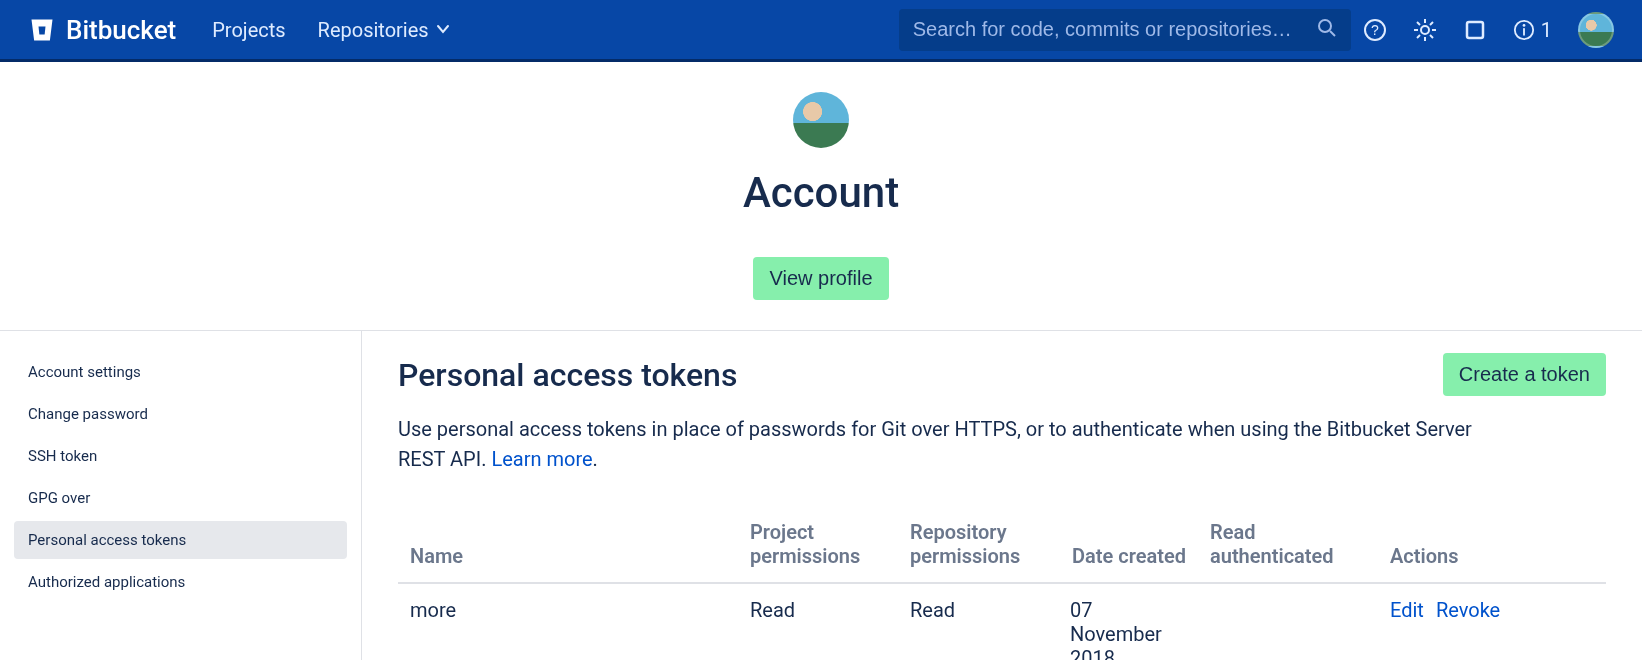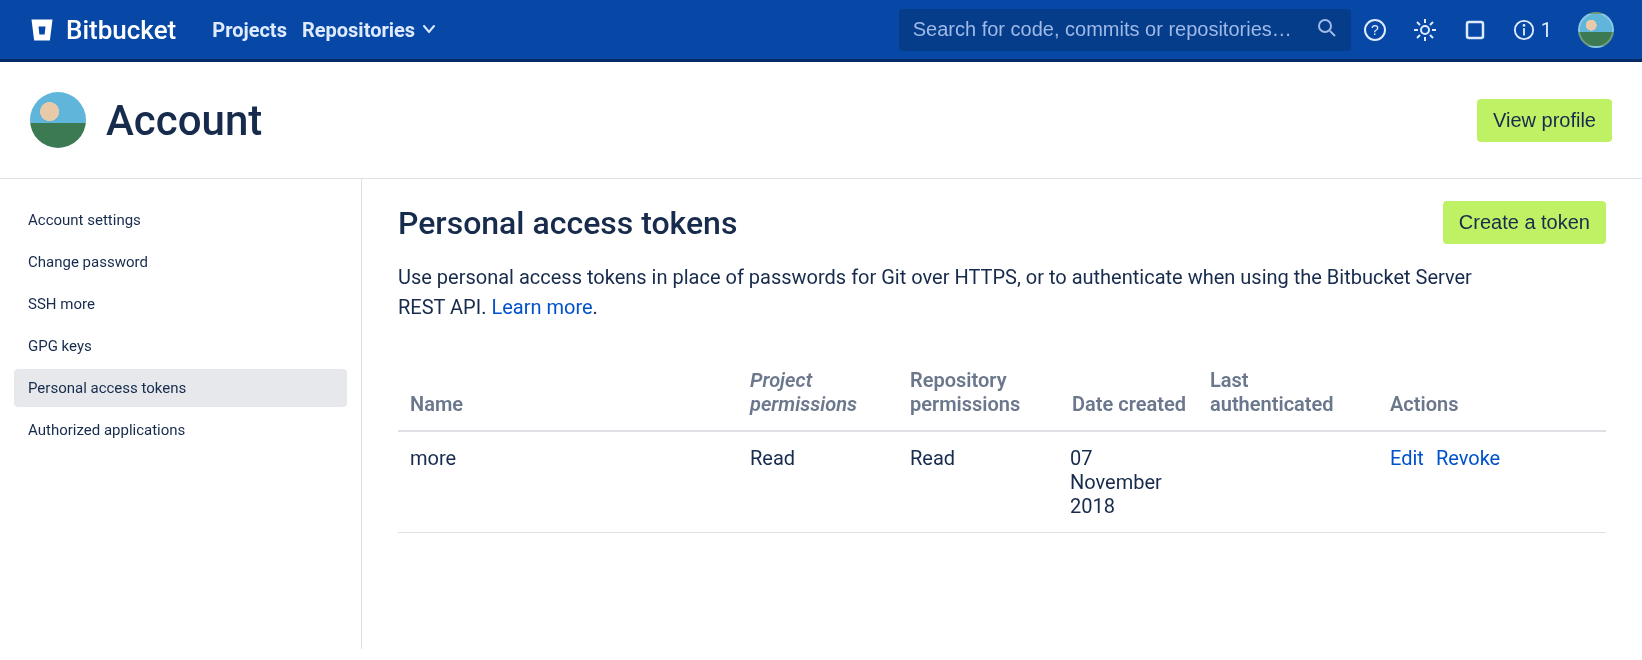--- a/index.html
+++ b/index.html
@@ -24,22 +24,21 @@
     gap: 10px;
     color: #fff;
     font-size: 26px;
     font-weight: 500;
     margin-right: 36px;
   }
   .brand svg { display:block; }
   .navlinks {
     display: flex;
     align-items: flex-start;
-    gap: 15px;
-    font-weight: bold;
+    gap: 32px;
   }
   .navlink {
     color: #DEEBFF;
     font-size: 20px;
     display: flex;
     align-items: center;
     gap: 6px;
     cursor: pointer;
   }
   .spacer { flex: 1; }
@@ -83,33 +82,34 @@
     border: 2px solid rgba(255,255,255,.25);
   }
 
   
   .page-header {
     display: flex;
     align-items: center;
     padding: 30px 30px 30px 30px;
     border-bottom: 1px solid #DFE1E6;
     gap: 20px;
+    flex-direction: column;
   }
   .page-avatar {
     width: 56px; height: 56px; border-radius: 50%;
     background: radial-gradient(circle at 35% 35%, #e8c9a8 0 18%, transparent 19%),
                 linear-gradient(180deg,#5fb5da 0 55%, #3b7a52 55% 100%);
   }
   .page-title {
     font-size: 42px;
     font-weight: 500;
     color: #172B4D;
   }
   .btn {
-    background: #bef264;
+    background: #86efac;
     border-radius: 4px;
     padding: 10px 16px;
     font-size: 20px;
     color: #172B4D;
     cursor: pointer;
     border: none;
   }
 
   
   .body {
@@ -170,21 +170,21 @@
     vertical-align: bottom;
   }
   td {
     font-size: 20px;
     color: #172B4D;
     padding: 14px 12px;
     border-bottom: 1px solid #DFE1E6;
     vertical-align: top;
   }
   .col-name { width: 340px; }
-  .col-proj { width: 160px; font-style: italic; }
+  .col-proj { width: 160px; }
   .col-repo { width: 160px; }
   .col-date { width: 140px; text-align: right; }
   .col-auth { width: 180px; }
   .actions a {
     color: #0052CC;
     text-decoration: none;
     margin-right: 12px;
     cursor: pointer;
   }
 </style>
@@ -276,24 +276,24 @@
 <div class="body">
 
   <div class="sidebar">
     <div class="side-item">
       <span>Account settings</span>
     </div>
     <div class="side-item">
       <span>Change password</span>
     </div>
     <div class="side-item">
-      <span>SSH more</span>
-    </div>
-    <div class="side-item">
-      <span>GPG keys</span>
+      <span>SSH token</span>
+    </div>
+    <div class="side-item">
+      <span>GPG over</span>
     </div>
     <div class="side-item active">
       <span>Personal access tokens</span>
     </div>
     <div class="side-item">
       <span>Authorized applications</span>
     </div>
   </div>
 
   <div class="main">
@@ -307,21 +307,21 @@
       <span>Use personal access tokens in place of passwords for Git over HTTPS, or to authenticate when using the Bitbucket Server REST API. </span><a>Learn more</a><span>.</span>
     </p>
 
     <table>
       <thead>
         <tr>
           <th class="col-name">Name</th>
           <th class="col-proj">Project permissions</th>
           <th class="col-repo">Repository permissions</th>
           <th class="col-date">Date created</th>
-          <th class="col-auth">Last authenticated</th>
+          <th class="col-auth">Read authenticated</th>
           <th>Actions</th>
         </tr>
       </thead>
       <tbody>
         <tr>
           <td>more</td>
           <td>Read</td>
           <td>Read</td>
           <td>07 November 2018</td>
           <td></td>

